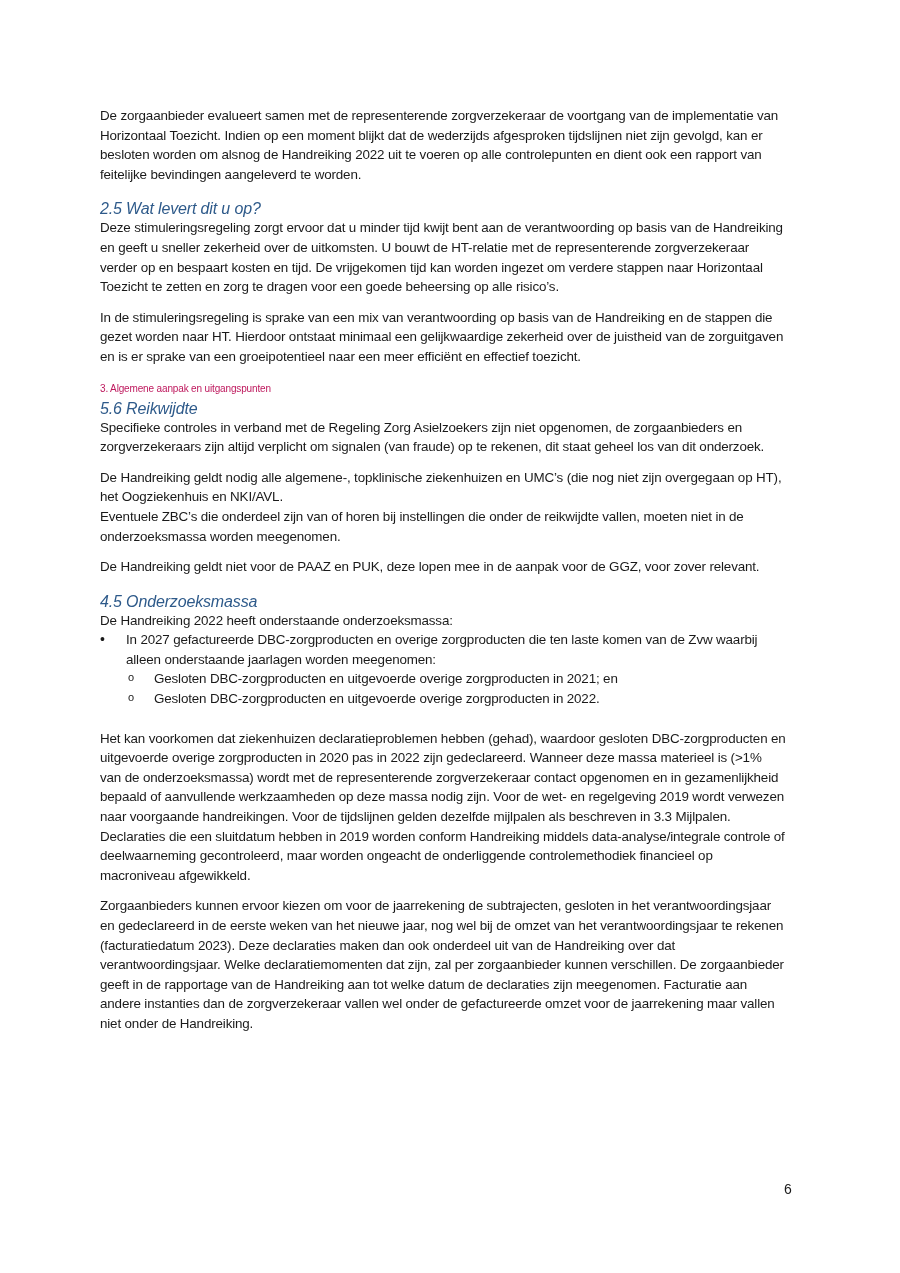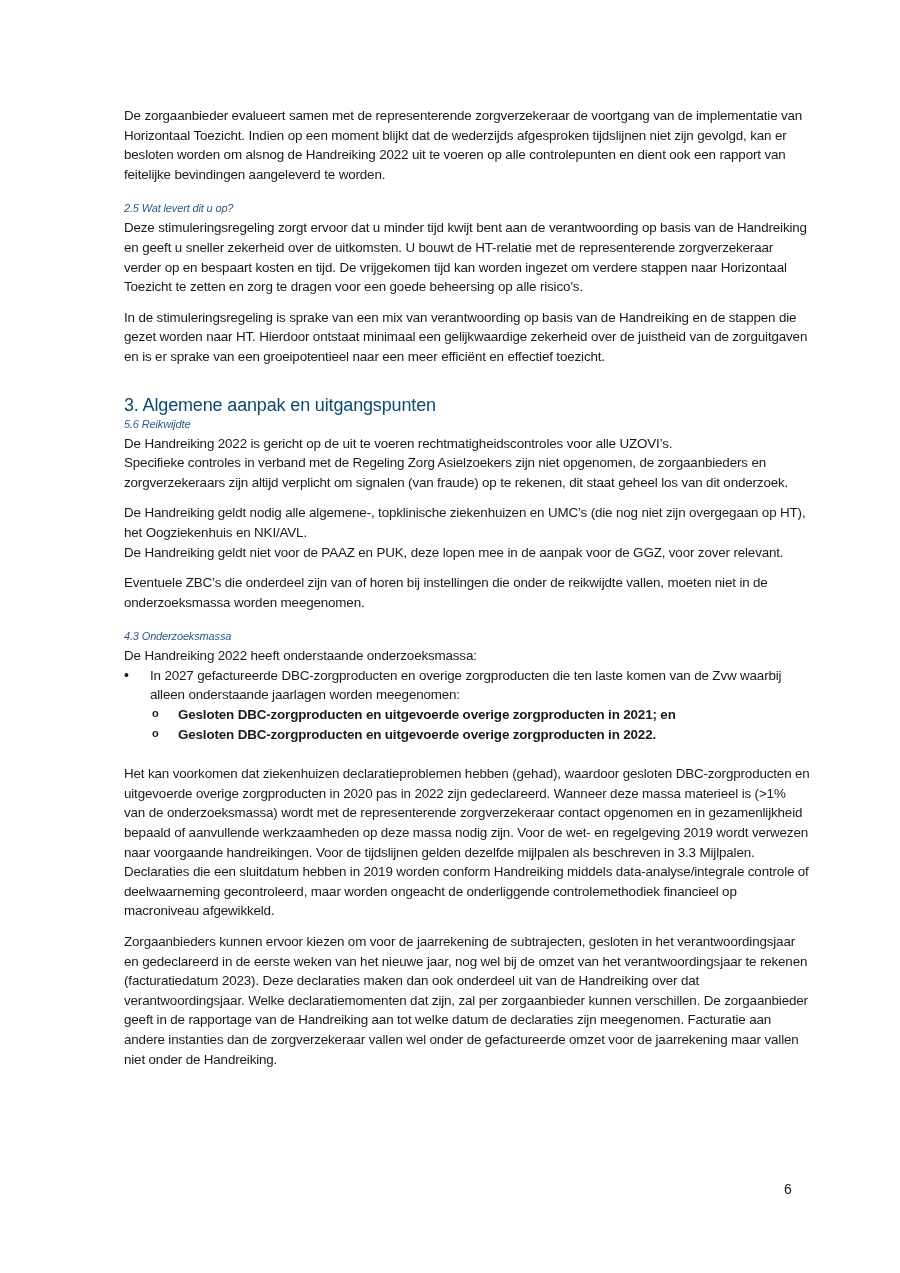--- a/index.html
+++ b/index.html
@@ -1,38 +1,38 @@
 <!DOCTYPE html>
 <html><head>
   <meta charset="utf-8">
   <style>
     html, body { margin: 0; padding: 0; background: #ffffff; }
     body { width: 900px; height: 1273px; position: relative; overflow: hidden; }
     .page {
-      position: absolute; left: 124px; top: 106px; width: 686px;
+      position: absolute; left: 100px; top: 106px; width: 686px;
       font-family: "Liberation Sans", sans-serif;
       font-size: 13.4px; line-height: 19.6px; color: #1a1a1a;
       letter-spacing: -0.15px;
     }
     p { margin: 0; }
     .mb { margin-bottom: 11px; }
     .sub-h {
-      color: #2e5a8a; font-style: italic; font-size: 11px; line-height: 19px;
+      color: #2e5a8a; font-style: italic; font-size: 16px; line-height: 19px;
       margin-top: 15px;
     }
     .main-h {
-      color: #0c4a6e; font-size: 18px; line-height: 20px; margin-top: 28px;
+      color: #be185d; font-size: 10px; line-height: 20px; margin-top: 12px;
     }
     ul.l1 { list-style: none; margin: 0; padding: 0; }
     ul.l1 > li { position: relative; padding-left: 26px; }
     ul.l1 > li::before {
       content: "\2022"; position: absolute; left: 0; top: 0; font-size: 14px;
     }
     ul.l2 { list-style: none; margin: 0; padding: 0; }
-    ul.l2 > li { position: relative; padding-left: 54px; margin-left: 0; font-weight: bold; }
+    ul.l2 > li { position: relative; padding-left: 54px; margin-left: 0; }
     ul.l2 > li::before {
       content: "o"; position: absolute; left: 28px; top: -1px; font-size: 11px;
     }
     .page-number {
       position: absolute; left: 784px; top: 1181px;
       font-family: "Liberation Sans", sans-serif; font-size: 14px; color: #1a1a1a;
     }
   </style>
 </head>
 <body>
@@ -40,27 +40,26 @@
 <div class="page">
 
   <p class="mb"> De zorgaanbieder evalueert samen met de representerende zorgverzekeraar de voortgang van de implementatie van Horizontaal Toezicht. Indien op een moment blijkt dat de wederzijds afgesproken tijdslijnen niet zijn gevolgd, kan er besloten worden om alsnog de Handreiking 2022 uit te voeren op alle controlepunten en dient ook een rapport van feitelijke bevindingen aangeleverd te worden.</p>
 
   <p class="sub-h">2.5 Wat levert dit u op?</p>
   <p class="mb">Deze stimuleringsregeling zorgt ervoor dat u minder tijd kwijt bent aan de verantwoording op basis van de Handreiking en geeft u sneller zekerheid over de uitkomsten. U bouwt de HT-relatie met de representerende zorgverzekeraar verder op en bespaart kosten en tijd. De vrijgekomen tijd kan worden ingezet om verdere stappen naar Horizontaal Toezicht te zetten en zorg te dragen voor een goede beheersing op alle risico’s.</p>
   <p class="mb">In de stimuleringsregeling is sprake van een mix van verantwoording op basis van de Handreiking en de stappen die gezet worden naar HT. Hierdoor ontstaat minimaal een gelijkwaardige zekerheid over de juistheid van de zorguitgaven en is er sprake van een groeipotentieel naar een meer efficiënt en effectief toezicht.</p>
 
   <p class="main-h">3. Algemene aanpak en uitgangspunten</p>
   <p class="sub-h" style="margin-top:0">5.6 Reikwijdte</p>
-  <p>De Handreiking 2022 is gericht op de uit te voeren rechtmatigheidscontroles voor alle UZOVI’s.</p>
   <p class="mb">Specifieke controles in verband met de Regeling Zorg Asielzoekers zijn niet opgenomen, de zorgaanbieders en zorgverzekeraars zijn altijd verplicht om signalen (van fraude) op te rekenen, dit staat geheel los van dit onderzoek.</p>
   <p>De Handreiking geldt nodig alle algemene-, topklinische ziekenhuizen en UMC’s (die nog niet zijn overgegaan op HT), het Oogziekenhuis en NKI/AVL.</p>
+  <p class="mb">Eventuele ZBC’s die onderdeel zijn van of horen bij instellingen die onder de reikwijdte vallen, moeten niet in de onderzoeksmassa worden meegenomen.</p>
   <p class="mb">De Handreiking geldt niet voor de PAAZ en PUK, deze lopen mee in de aanpak voor de GGZ, voor zover relevant.</p>
-  <p class="mb">Eventuele ZBC’s die onderdeel zijn van of horen bij instellingen die onder de reikwijdte vallen, moeten niet in de onderzoeksmassa worden meegenomen.</p>
 
-  <p class="sub-h">4.3 Onderzoeksmassa</p>
+  <p class="sub-h">4.5 Onderzoeksmassa</p>
   <p>De Handreiking 2022 heeft onderstaande onderzoeksmassa:</p>
   <ul class="l1">
     <li>
       <span>In 2027 gefactureerde DBC-zorgproducten en overige zorgproducten die ten laste komen van de Zvw waarbij alleen onderstaande jaarlagen worden meegenomen:</span>
       <ul class="l2" style="margin-left:-26px">
         <li>Gesloten DBC-zorgproducten en uitgevoerde overige zorgproducten in 2021; en</li>
         <li>Gesloten DBC-zorgproducten en uitgevoerde overige zorgproducten in 2022.</li>
       </ul>
     </li>
   </ul>

